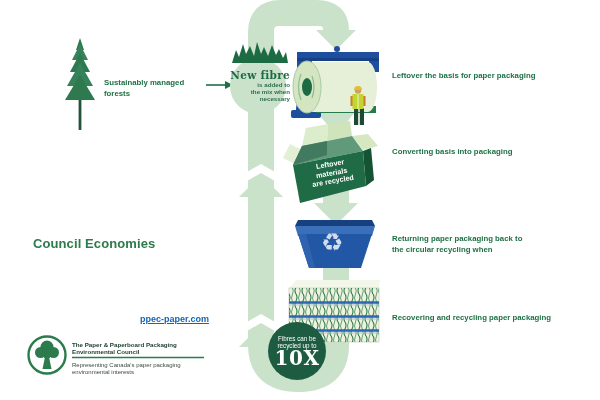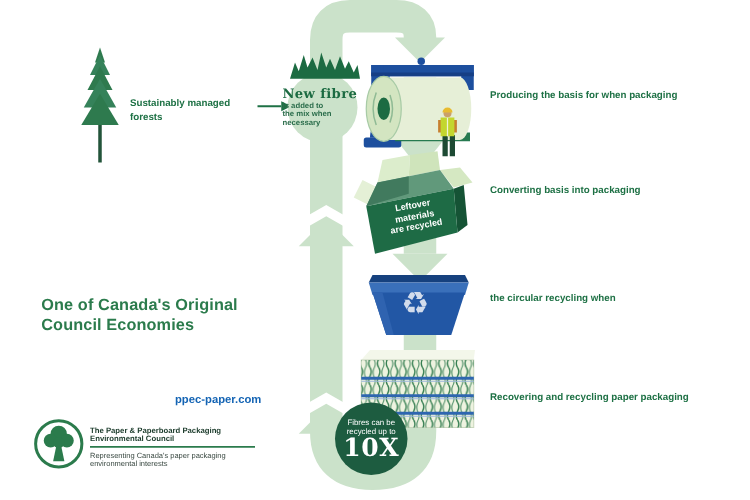--- a/index.html
+++ b/index.html
@@ -11,21 +11,21 @@
   .abs{position:absolute;}
   .lbl{
     color:#1e7145;font-weight:bold;font-size:7.8px;line-height:10.5px;
     font-family:"Liberation Sans",sans-serif;
   }
   .heading{
     color:#2b7b4c;font-weight:bold;font-size:13px;line-height:15.5px;
     letter-spacing:0.1px;
   }
   .website{color:#1464b4;font-weight:bold;font-size:9px;}
-  .nf-wrap{width:64px;text-align:left;color:#1c6b42;}
+  .nf-wrap{width:64px;text-align:right;color:#1c6b42;}
   .nf-title{font-family:"DejaVu Serif","Liberation Serif",serif;font-weight:bold;font-size:10.5px;line-height:11px;letter-spacing:0.3px;}
   .nf-sub{font-size:6.2px;line-height:7.2px;font-weight:bold;color:#2c6e4c;}
   .box-text{
     width:62px;text-align:center;color:#ffffff;font-weight:bold;
     font-size:7.2px;line-height:8.5px;transform:rotate(-10deg);
     transform-origin:left top;
   }
   .fibre-wrap{width:64px;text-align:center;color:#ffffff;}
   .fibre-sub{font-size:6.3px;line-height:7.4px;}
   .fibre-big{font-family:"DejaVu Serif","Liberation Serif",serif;font-weight:bold;font-size:20px;line-height:17px;letter-spacing:0.5px;}
@@ -169,50 +169,50 @@
 
   <div class="abs lbl" style="left:104px;top:78px;width:108px;">Sustainably managed forests</div>
 
   <div class="abs nf-wrap" style="left:226px;top:70px;">
     <div class="nf-title">New fibre</div>
     <div class="nf-sub">is added to</div>
     <div class="nf-sub">the mix when</div>
     <div class="nf-sub">necessary</div>
   </div>
 
-  <div class="abs lbl" style="left:392px;top:71px;width:200px;">Producing the basis for when packaging</div>
+  <div class="abs lbl" style="left:392px;top:71px;width:200px;">Leftover the basis for paper packaging</div>
 
   <div class="abs lbl" style="left:392px;top:147px;width:200px;">Converting basis into packaging</div>
 
   <div class="abs lbl" style="left:392px;top:233px;width:200px;line-height:11px;">
+    <div>Returning paper packaging back to</div>
     <div>the circular recycling when</div>
   </div>
 
   <div class="abs lbl" style="left:392px;top:313px;width:200px;">Recovering and recycling paper packaging</div>
 
   <div class="abs box-text" style="left:299px;top:166px;">
     <div>Leftover</div>
     <div>materials</div>
     <div>are recycled</div>
   </div>
 
   <div class="abs recycle-glyph" style="left:321px;top:230px;">♻</div>
 
   <div class="abs fibre-wrap" style="left:265px;top:335px;">
     <div class="fibre-sub">Fibres can be</div>
     <div class="fibre-sub">recycled up to</div>
     <div class="fibre-big">10X</div>
   </div>
 
   <div class="abs heading" style="left:33px;top:236px;width:180px;">
-    <div>One of Canada's Original</div>
     <div>Council Economies</div>
   </div>
 
-  <div class="abs website" style="left:140px;top:314px;">ppec-paper.com</div>
+  <div class="abs website" style="left:140px;top:314px;text-decoration:underline;">ppec-paper.com</div>
 
   <div class="abs logo-org" style="left:72px;top:341px;width:160px;">
     <div>The Paper &amp; Paperboard Packaging</div>
     <div>Environmental Council</div>
   </div>
 
   <div class="abs logo-tag" style="left:72px;top:362px;width:160px;">
     <div>Representing Canada's paper packaging</div>
     <div>environmental interests</div>
   </div>

